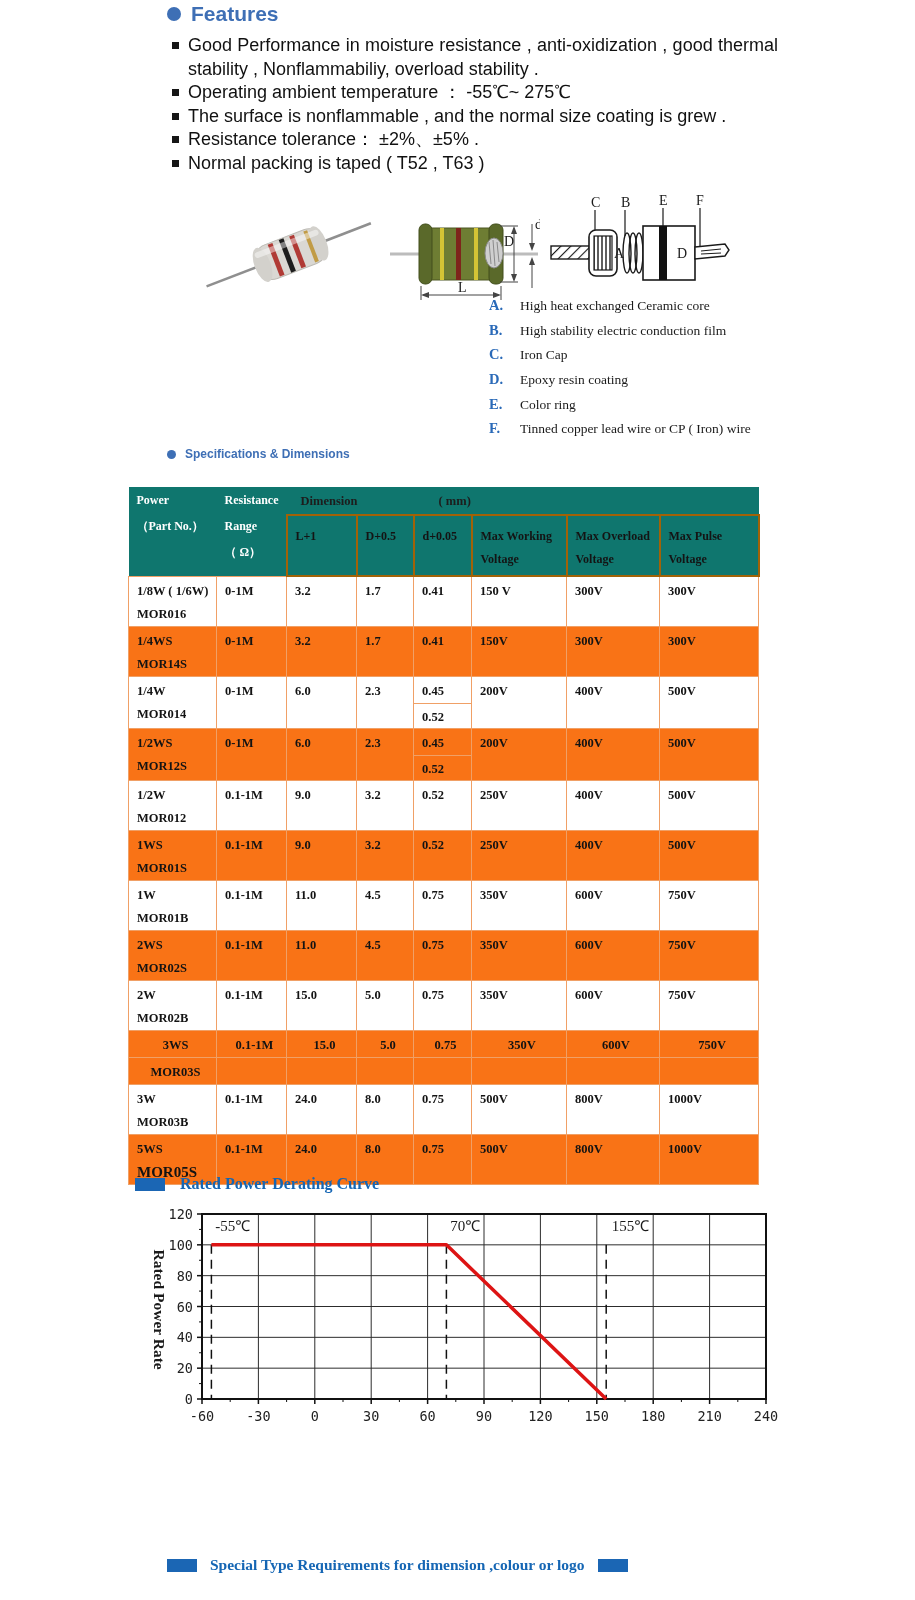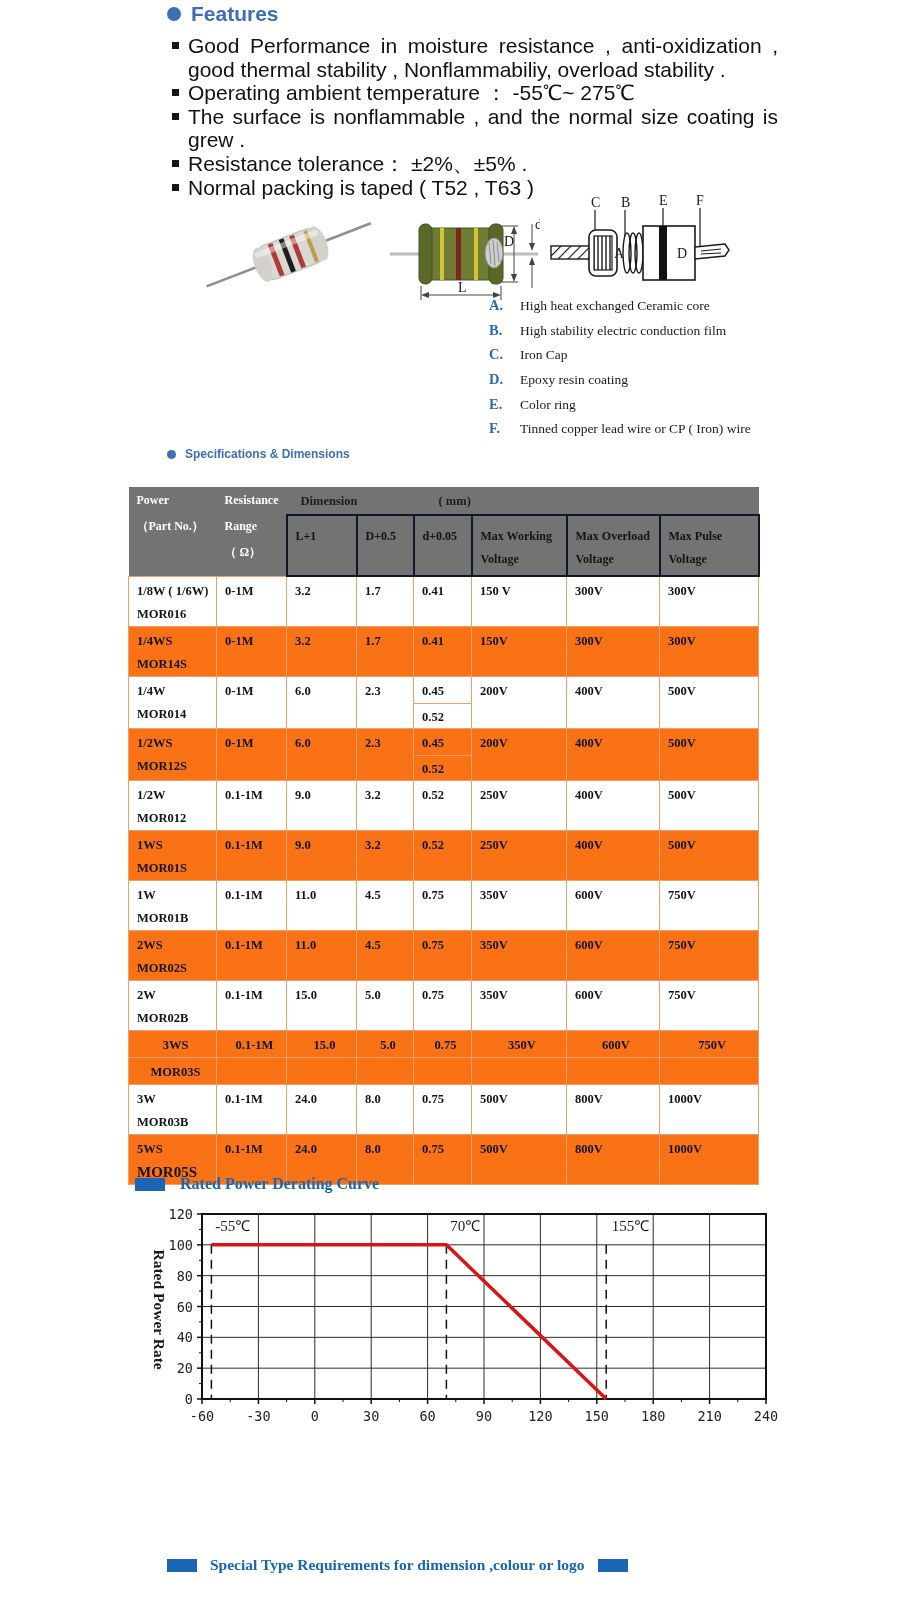--- a/index.html
+++ b/index.html
@@ -8,40 +8,40 @@
 
   
   .blue-heading{display:flex;align-items:center;gap:10px;color:#3e6fb5;font-weight:bold;}
   .dot{background:#3e6fb5;border-radius:50%;flex:0 0 auto;}
   .features-heading{left:167px;top:2px;font-size:21px;}
   .features-heading .dot{width:14px;height:14px;}
   .spec-heading{left:167px;top:447px;font-size:12px;gap:9px;}
   .spec-heading .dot{width:9px;height:9px;}
 
   
-  .features-list{left:171px;top:34px;width:607px;font-size:21px;}
+  .features-list{left:171px;top:34px;width:607px;font-size:18px;}
   .feature-item{position:relative;padding-left:17px;line-height:23.6px;text-align:justify;}
   .feature-item .bullet{position:absolute;left:1px;top:8px;width:7px;height:7px;background:#161616;}
 
   
   .legend{left:489px;top:297px;font-family:"Liberation Serif",serif;}
   .legend-row{display:flex;align-items:flex-start;height:24.7px;}
   .legend-key{color:#2a6ab8;font-weight:bold;font-size:14.5px;width:31px;flex:0 0 auto;}
   .legend-text{font-size:13.5px;color:#1a1a1a;padding-top:1px;}
 
   
   .spec-table{left:128px;top:487px;width:630px;border-collapse:collapse;table-layout:fixed;
               font-family:"Liberation Serif",serif;}
   .spec-table th,.spec-table td{box-sizing:border-box;}
-  .spec-table thead th{background:#737373;text-align:left;vertical-align:top;}
+  .spec-table thead th{background:#0f766e;text-align:left;vertical-align:top;}
   .th-orange{color:#ffffff;font-size:12px;font-weight:bold;padding:7px 2px 0 8px;}
   .th-orange div{line-height:13px;margin-bottom:13px;}
   .dim-band{color:#1d1d1d;font-size:12.5px;font-weight:bold;height:28px;padding:7px 0 0 14px;}
   .dim-band .unit{margin-left:78px;}
-  .th-sub{background:#fbdcbe;border:2px solid #0f172a;color:#141414;font-size:12px;font-weight:bold;
+  .th-sub{background:#fbdcbe;border:2px solid #a16207;color:#141414;font-size:12px;font-weight:bold;
           padding:9px 2px 4px 8px;height:52px;line-height:23px;}
   .spec-table tbody td{border:1px solid #f0a066;font-size:12.5px;font-weight:bold;color:#131313;
           vertical-align:top;padding:7px 2px 4px 8px;line-height:14px;background:#ffffff;}
   .spec-table tbody tr{height:50px;margin-top:45px;}
   .spec-table tbody tr.thin{height:27px;text-align:center;}
   .spec-table tbody tr.shade td{background:#f97316;}
   .part-line{margin-top:9px;}
   .part-big{font-size:15px;}
   td.d-split{padding:0 !important;}
   td.d-split .d-top{padding:7px 2px 5px 8px;border-bottom:1px solid #f0a066;}

